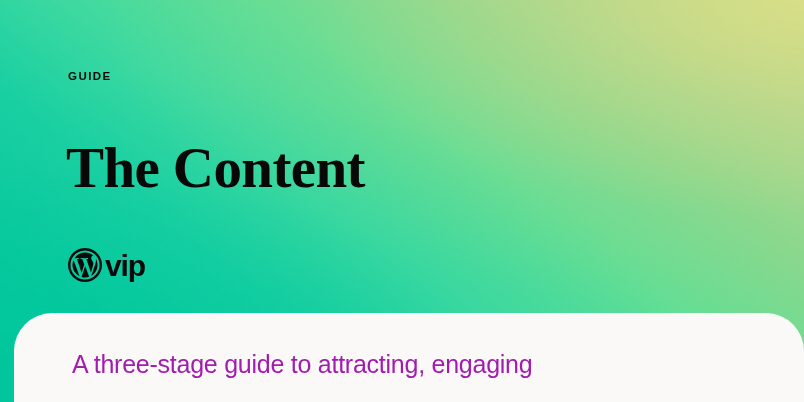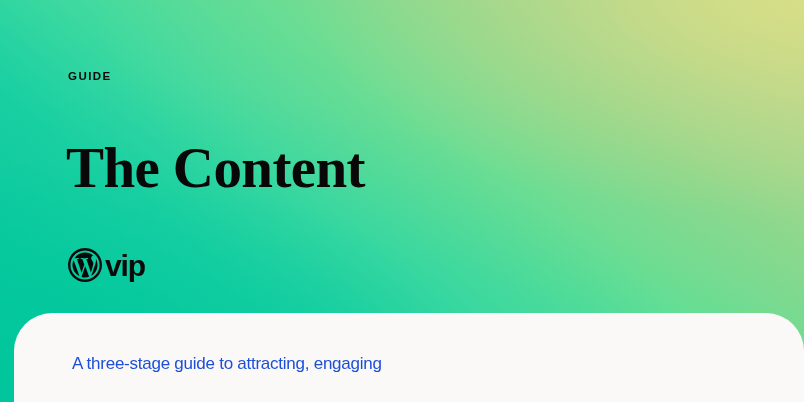--- a/index.html
+++ b/index.html
@@ -123,24 +123,24 @@
     background: #faf9f7;
     border-top-left-radius: 38px;
     border-top-right-radius: 38px;
   }
 
   .subhead {
     position: absolute;
     left: 58px;
     top: 39px;
     width: 470px;
-    font-size: 17px;
+    font-size: 25px;
     line-height: 24.5px;
     letter-spacing: -0.25px;
-    color: #1d4ed8;
+    color: #a21caf;
     font-weight: 400;
   }
   .subhead .line {
     display: block;
   }
 </style>
 </head>
 <body>
 
 <div id="cover">

